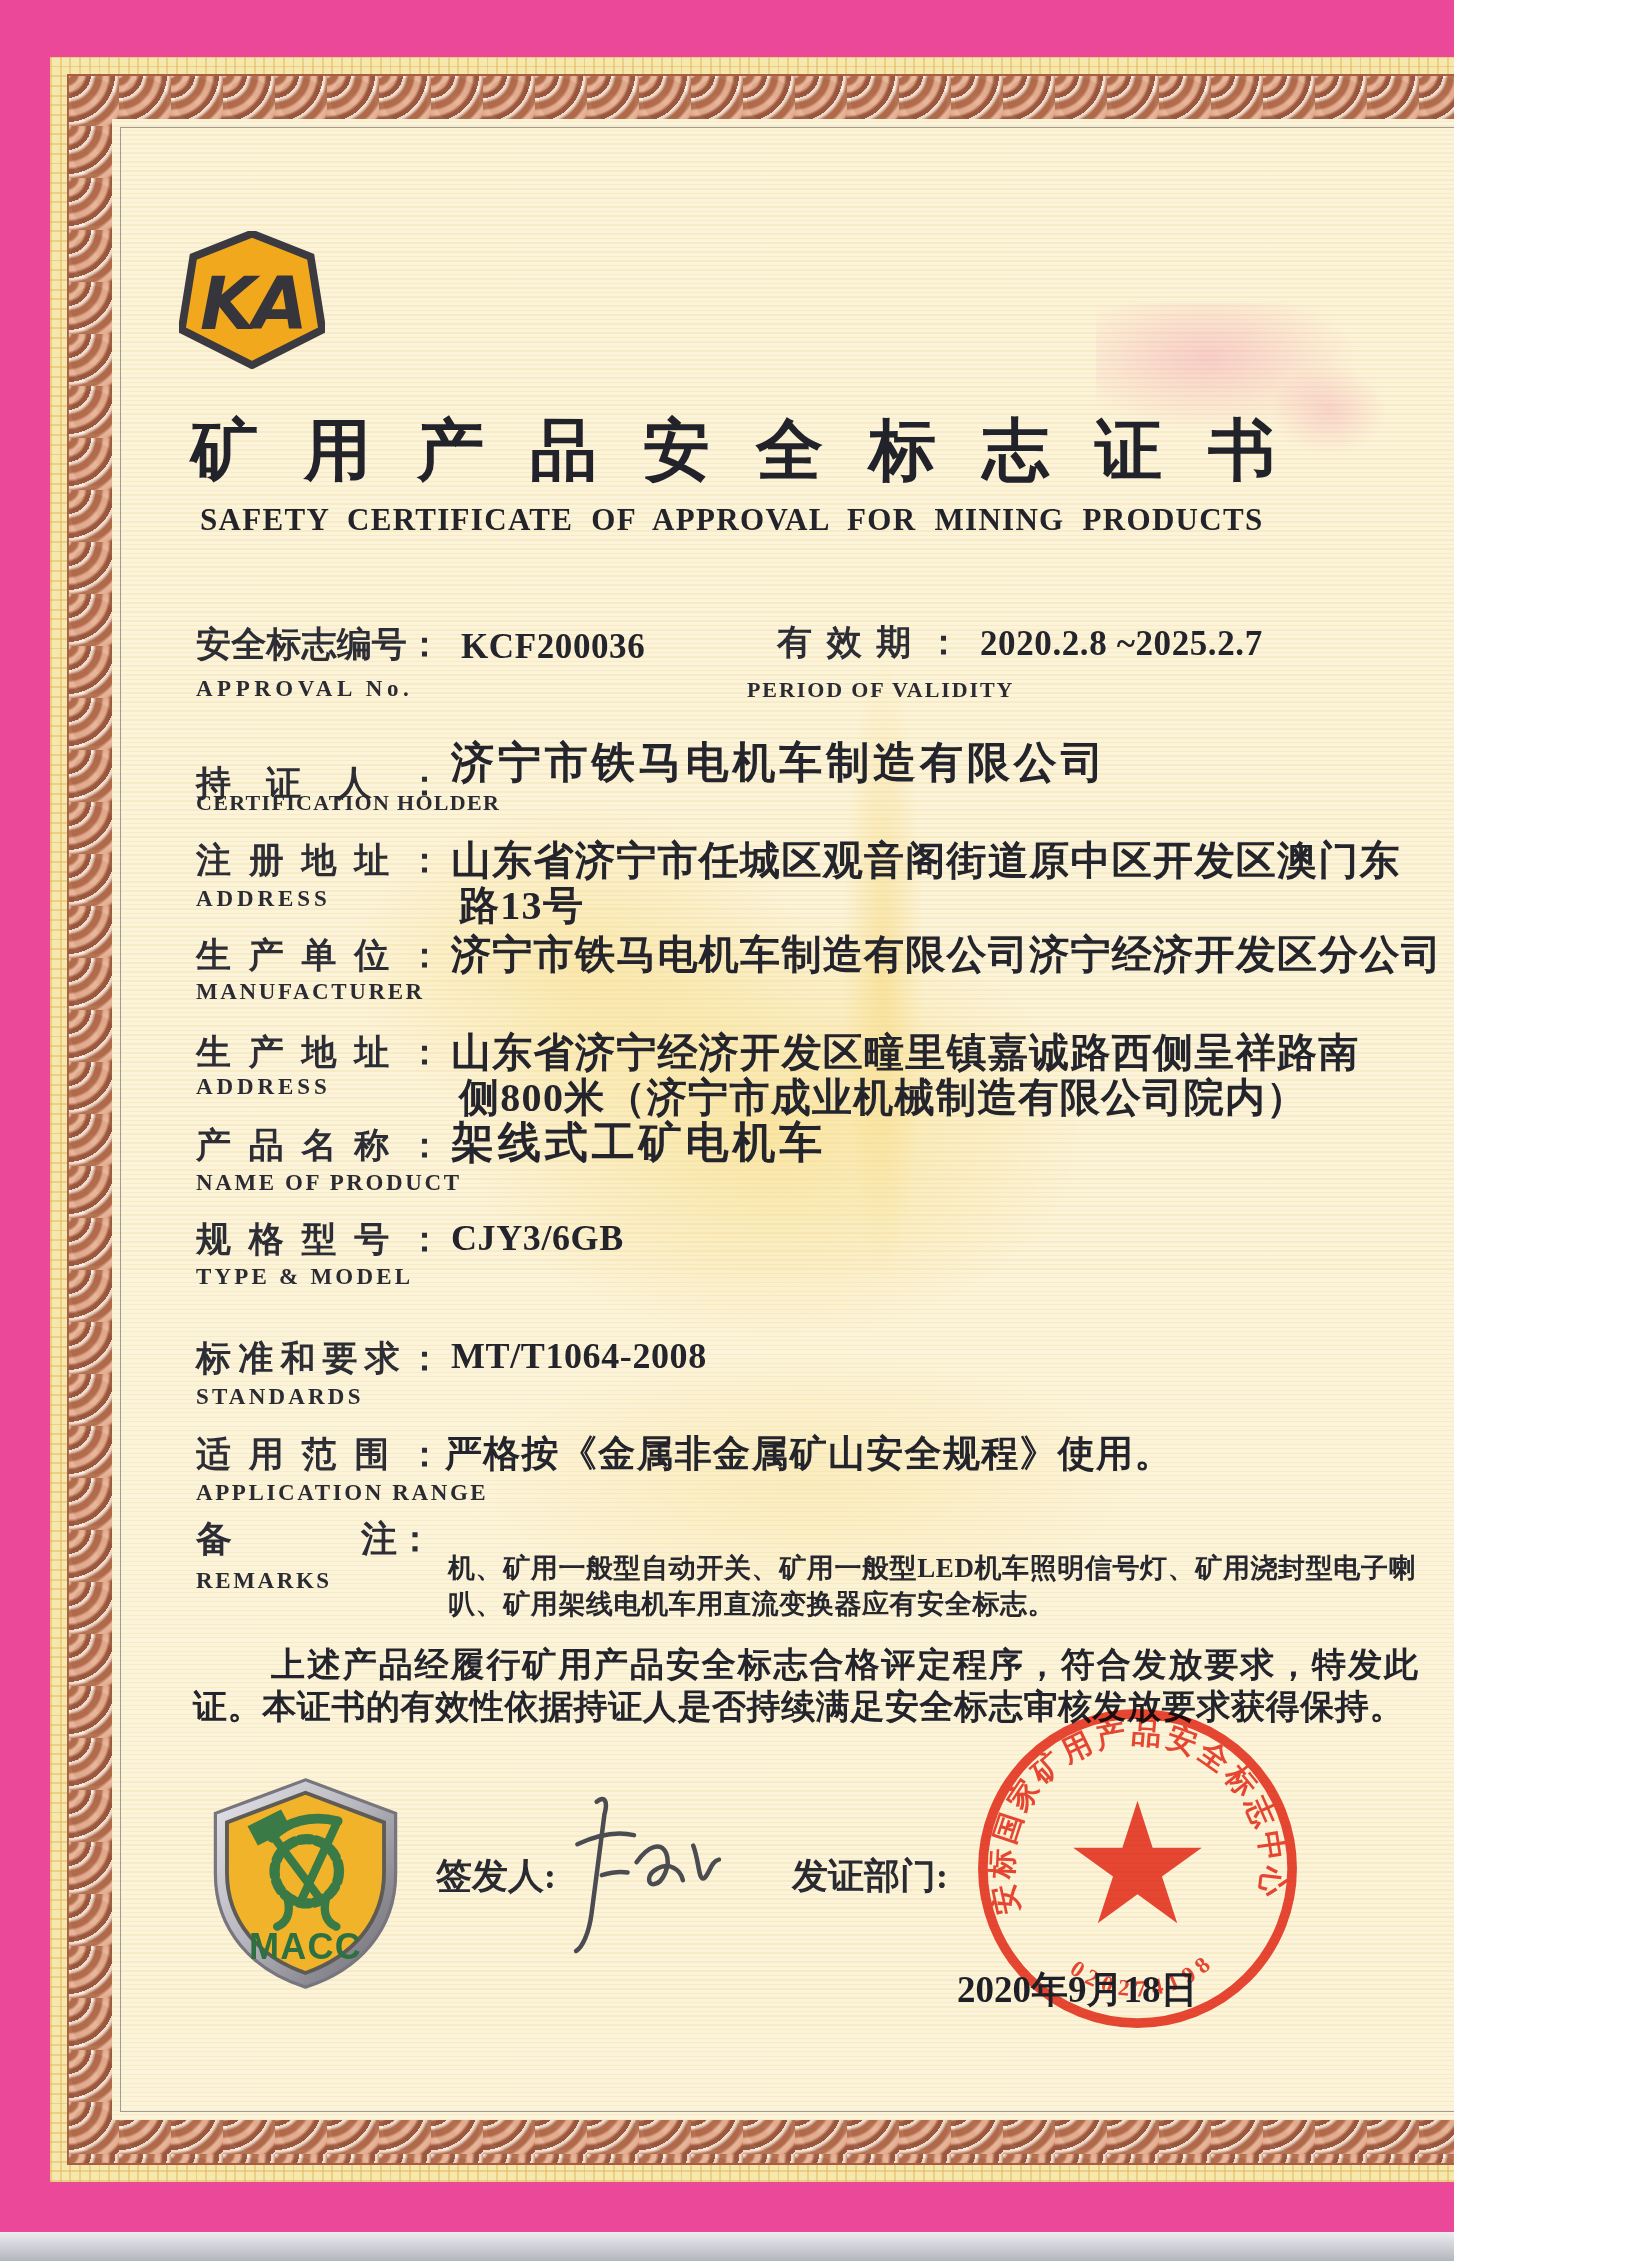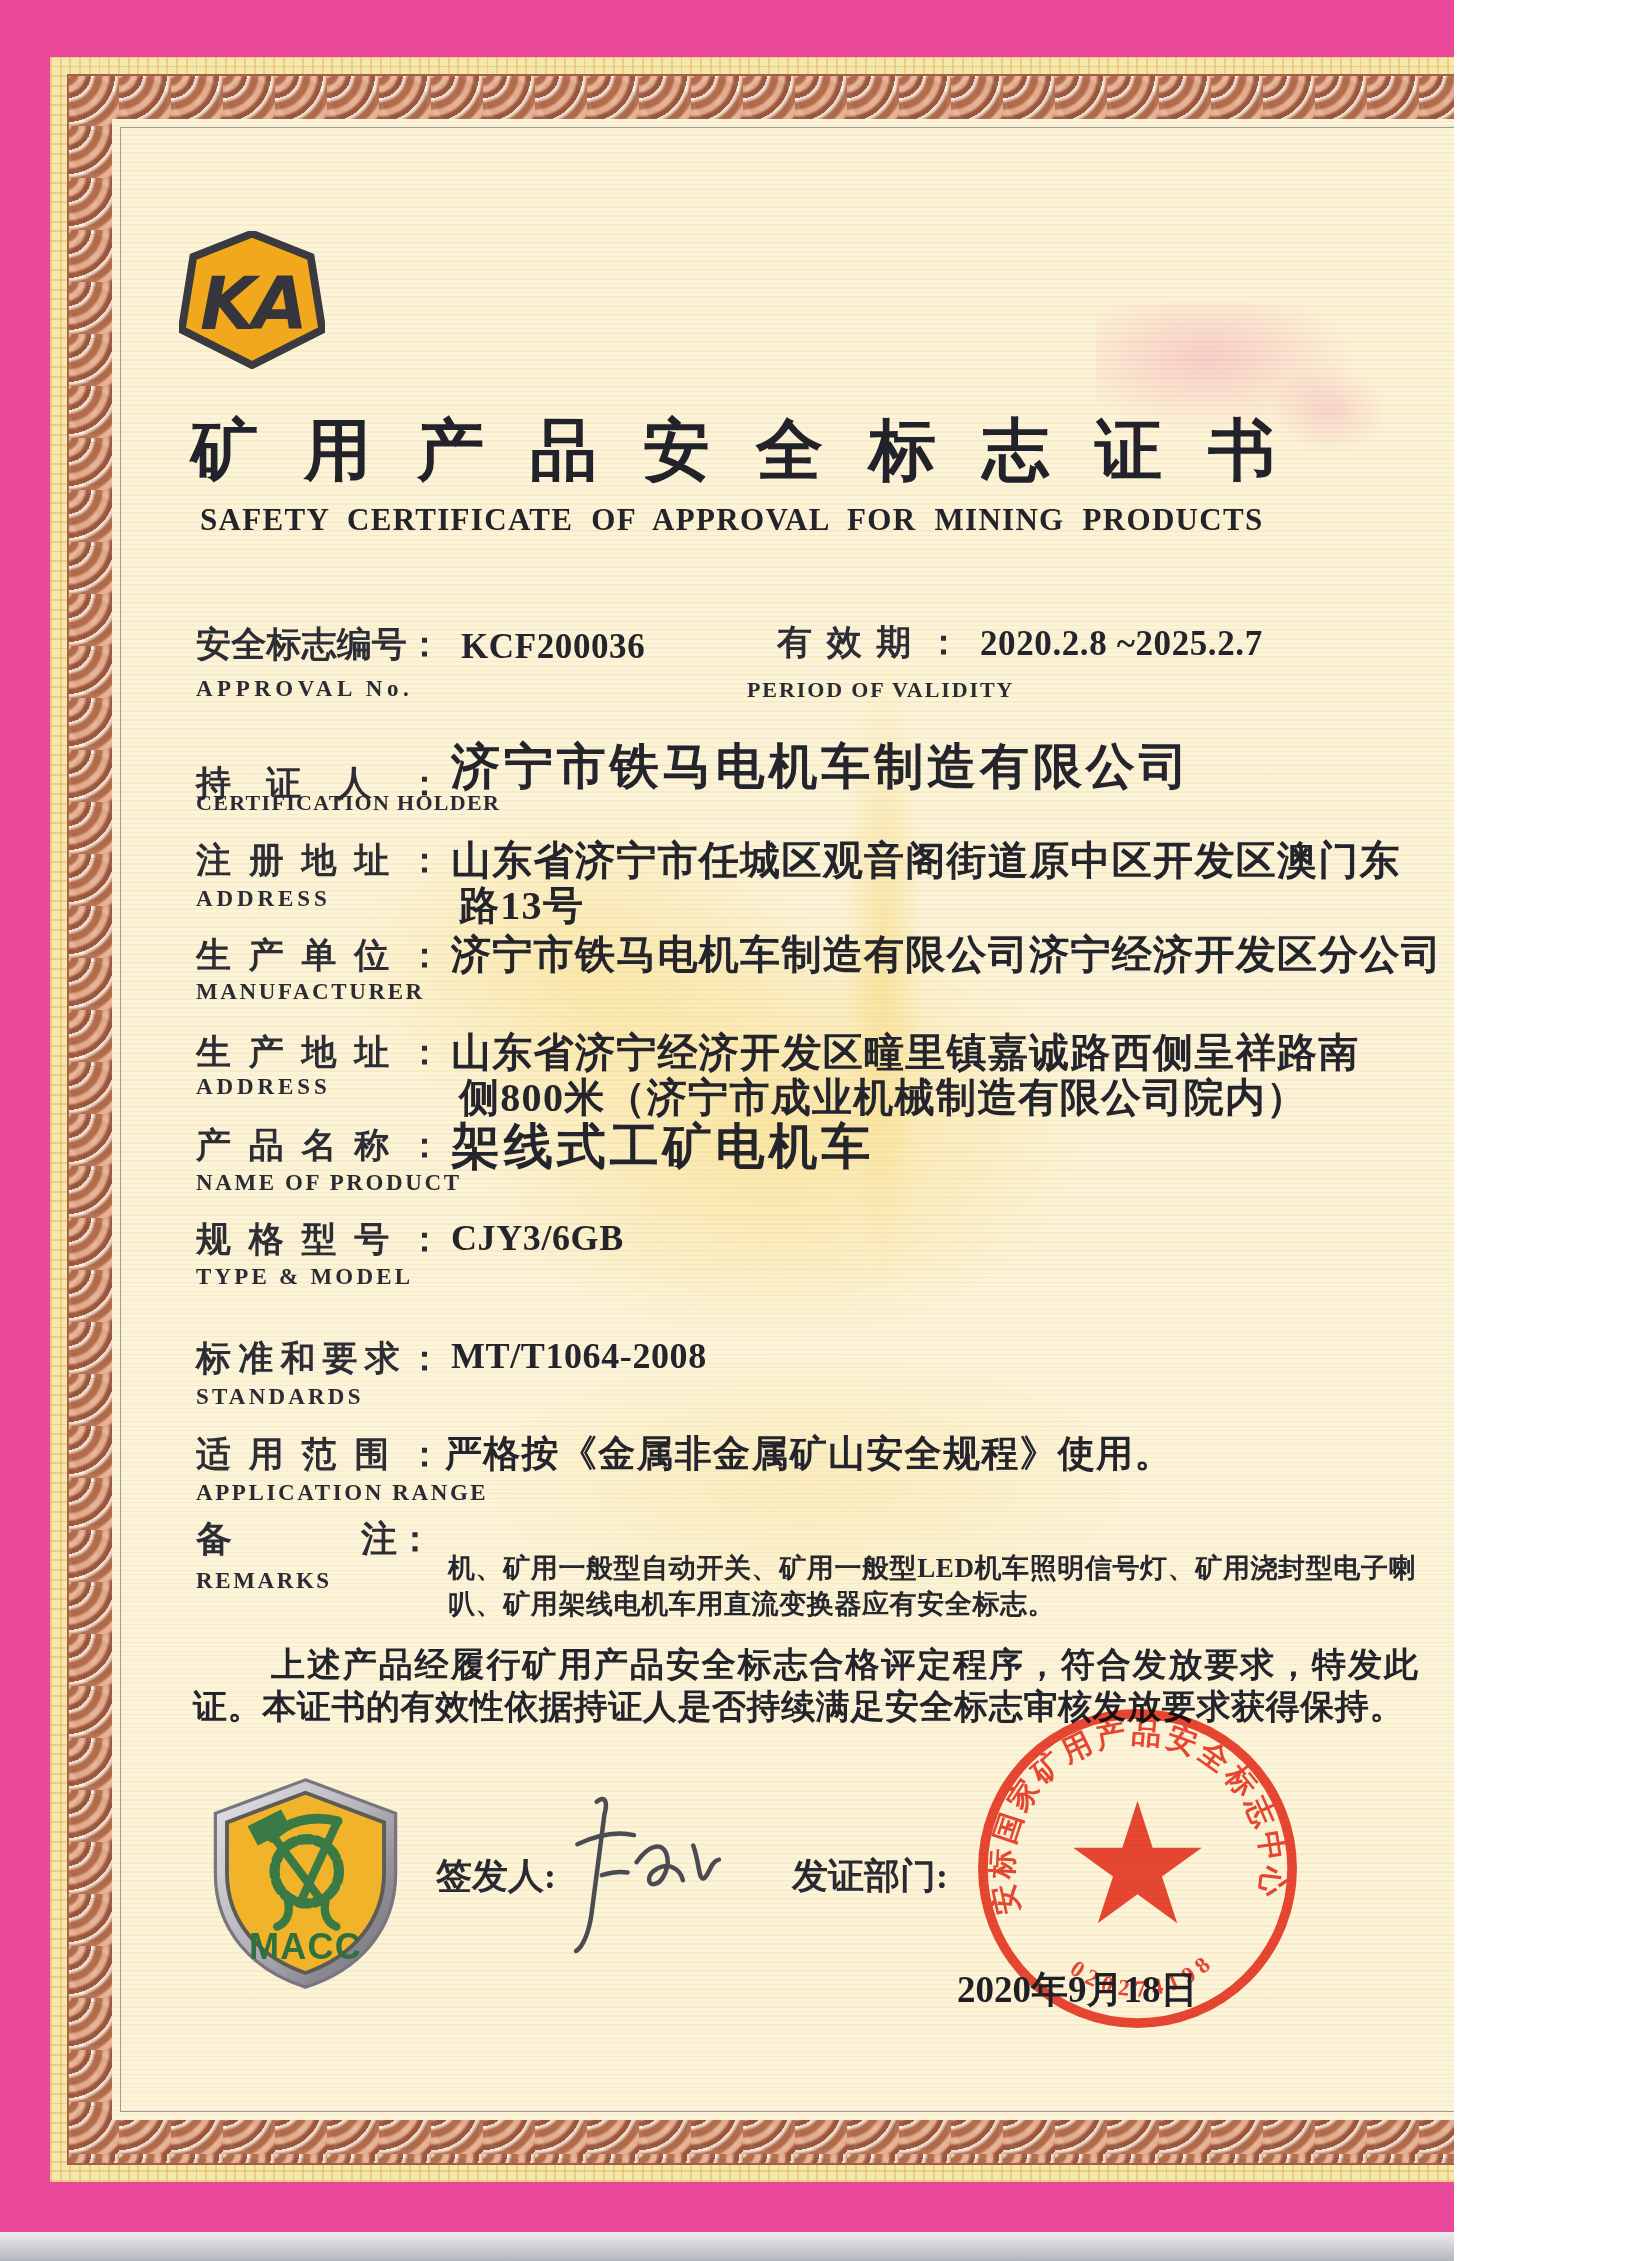--- a/index.html
+++ b/index.html
@@ -40,21 +40,21 @@
   .smudge.b{left:1264px;top:361px;width:129px;height:97px;
       background:radial-gradient(ellipse, rgba(236,96,150,.22), rgba(236,96,150,0) 65%);}
   
   .abs{position:absolute;white-space:nowrap;}
   .title{left:191px;top:405px;font-size:67px;font-weight:bold;letter-spacing:46px;color:#22222a;}
   .subtitle{left:200px;top:502px;font-size:31px;font-weight:bold;letter-spacing:1.3px;word-spacing:9px;color:#23232b;}
   .cnlabel{left:196px;width:246px;font-size:35px;font-weight:bold;color:#2d2d36;
       text-align:justify;text-align-last:justify;}
   .enlabel{left:196px;font-size:23px;font-weight:bold;letter-spacing:1.9px;color:#2b2b33;
       font-family:"Liberation Serif","DejaVu Serif",serif;}
-  .val{left:451px;font-size:49px;letter-spacing:3.9px;font-weight:600;color:#24242c;}
+  .val{left:451px;font-size:43px;letter-spacing:3.9px;font-weight:600;color:#24242c;}
   .val2{left:451px;font-size:40px;letter-spacing:1.3px;font-weight:600;color:#24242c;}
   .valnum{font-size:35px;font-weight:600;color:#24242c;letter-spacing:0.6px;}
   .rem{left:448px;font-size:27px;font-weight:600;color:#26262e;letter-spacing:0.6px;}
   .stmt{font-size:34px;font-weight:600;color:#24242c;letter-spacing:1.9px;}
   .sig-label{font-size:36px;font-weight:bold;color:#2a2a32;}
   .date{left:957px;top:1965px;font-size:37px;font-weight:600;color:#1f1f27;}
   .stamp-wrap{position:absolute;left:970px;top:1701px;width:335px;height:335px;
       mix-blend-mode:multiply;opacity:.93;}
   .ka-wrap{position:absolute;left:179px;top:231px;width:146px;height:138px;}
   .shield-wrap{position:absolute;left:205px;top:1776px;width:201px;height:215px;}

